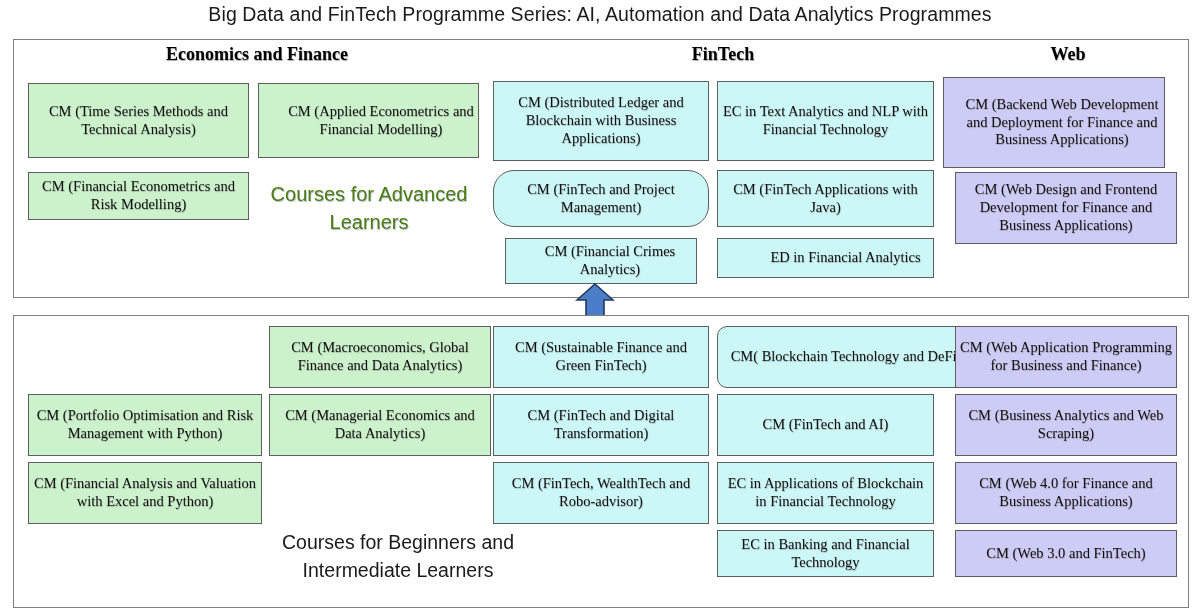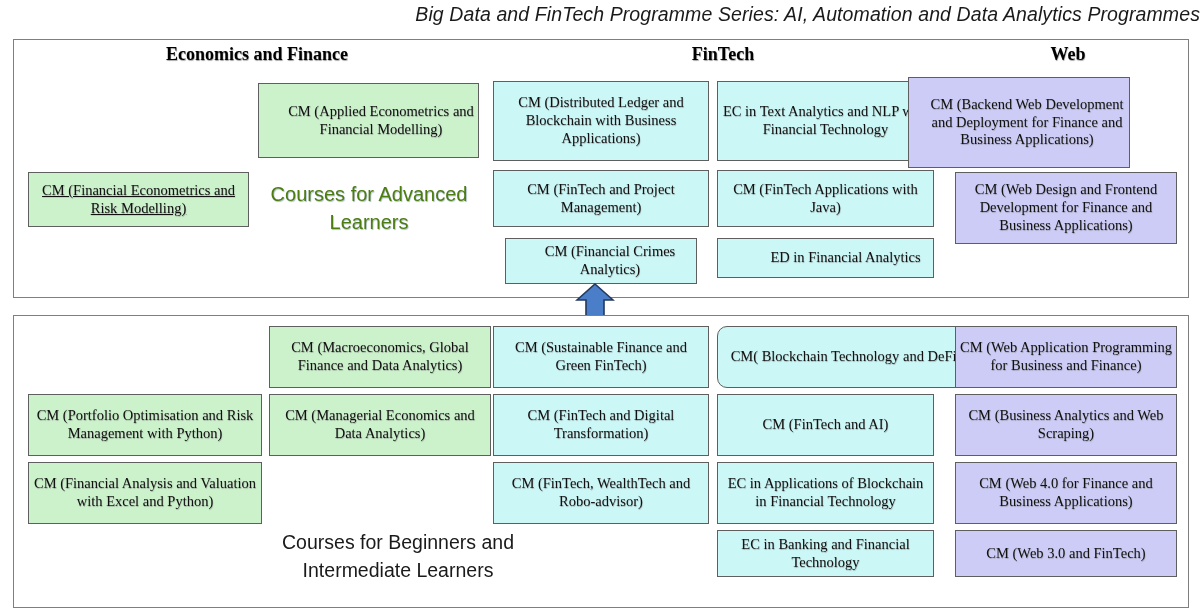--- a/index.html
+++ b/index.html
@@ -18,27 +18,26 @@
     width: 1200px;
     height: 612px;
   }
 
   
   .page-title {
     position: absolute;
     left: 0;
     top: 3px;
     width: 1200px;
-    text-align: right;
+    text-align: center;
     font-family: "Liberation Sans", sans-serif;
     font-size: 19.5px;
     color: #1a1a1a;
     letter-spacing: 0.1px;
     white-space: nowrap;
-    font-style: italic;
   }
 
   
   .panel {
     position: absolute;
     box-sizing: border-box;
     border: 1.5px solid #7f7f7f;
     background: #ffffff;
   }
   #panel-advanced {
@@ -127,33 +126,34 @@
 <div id="root">
 
   <div class="page-title">Big Data and FinTech Programme Series: AI, Automation and Data Analytics Programmes</div>
 
   <div class="panel" id="panel-advanced">
 
     <div class="col-header" id="header-econ">Economics and Finance</div>
     <div class="col-header" id="header-fintech">FinTech</div>
     <div class="col-header" id="header-web">Web</div>
 
-    <div class="box green" style="left:14px; top:132px; width:221px; height:55px;text-decoration:underline;">CM (Financial Econometrics and Risk Modelling)</div>
+    <div class="box green" style="left:14px; top:43px; width:221px; height:75px;">CM (Time Series Methods and Technical Analysis)</div>
+    <div class="box green" style="left:14px; top:132px; width:221px; height:48px;">CM (Financial Econometrics and Risk Modelling)</div>
 
     <div class="box green" style="left:244px; top:43px; width:221px; height:75px;padding-left:29px;">CM (Applied Econometrics and Financial Modelling)</div>
 
     <div class="box cyan" style="left:479px; top:41px; width:216px; height:80px;">CM (Distributed Ledger and Blockchain with Business Applications)</div>
-    <div class="box cyan" style="left:479px; top:130px; width:216px; height:57px;">CM (FinTech and Project Management)</div>
+    <div class="box cyan" style="left:479px; top:130px; width:216px; height:57px;border-radius:21px;">CM (FinTech and Project Management)</div>
     <div class="box cyan" style="left:491px; top:198px; width:192px; height:46px;padding-left:22px;">CM (Financial Crimes Analytics)</div>
 
     <div class="box cyan" style="left:703px; top:41px; width:217px; height:80px;">EC in Text Analytics and NLP with Financial Technology</div>
     <div class="box cyan" style="left:703px; top:130px; width:217px; height:57px;">CM (FinTech Applications with Java)</div>
     <div class="box cyan" style="left:703px; top:198px; width:217px; height:40px;padding-left:44px;">ED in Financial Analytics</div>
 
-    <div class="box purple" style="left:894px; top:37px; width:222px; height:91px;padding-left:20px;">CM (Backend Web Development and Deployment for Finance and Business Applications)</div>
+    <div class="box purple" style="left:929px; top:37px; width:222px; height:91px;padding-left:20px;">CM (Backend Web Development and Deployment for Finance and Business Applications)</div>
     <div class="box purple" style="left:941px; top:132px; width:222px; height:72px;">CM (Web Design and Frontend Development for Finance and Business Applications)</div>
 
     <div class="caption" id="caption-advanced" style="left:245px; top:140px; width:220px;">Courses for Advanced Learners</div>
   </div>
 
   <svg id="arrow-up" viewBox="0 0 40 34">
     <polygon points="20,1 38,17 29,17 29,33 11,33 11,17 2,17" fill="#4a7ec8" stroke="#23395e" stroke-width="1.6" stroke-linejoin="miter"></polygon>
   </svg>
 
   <div class="panel" id="panel-beginner">

